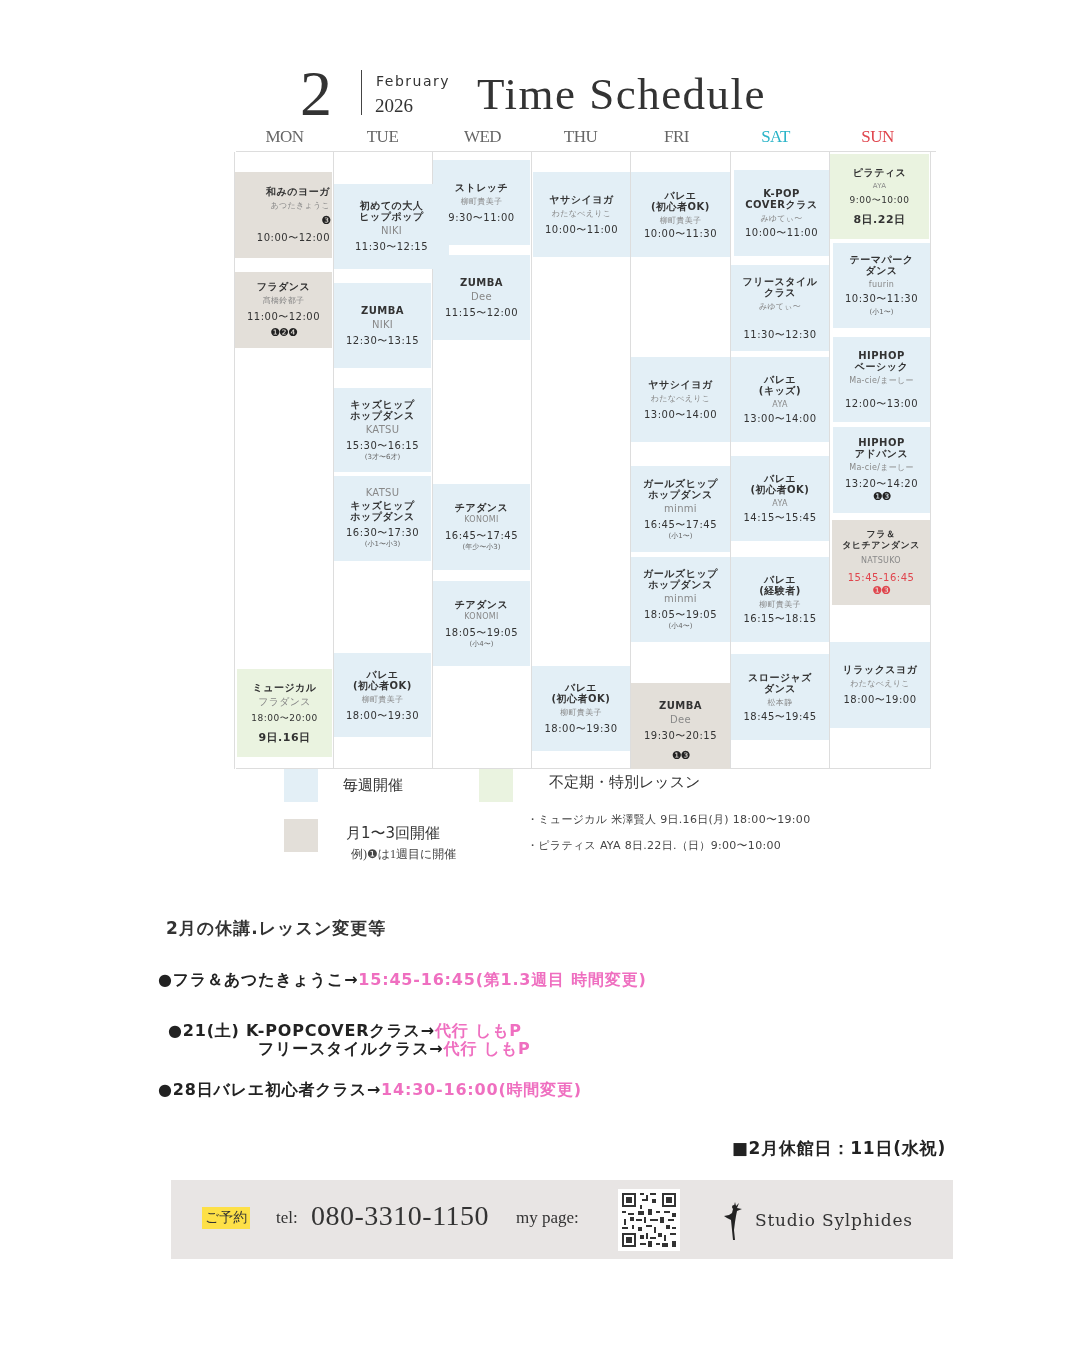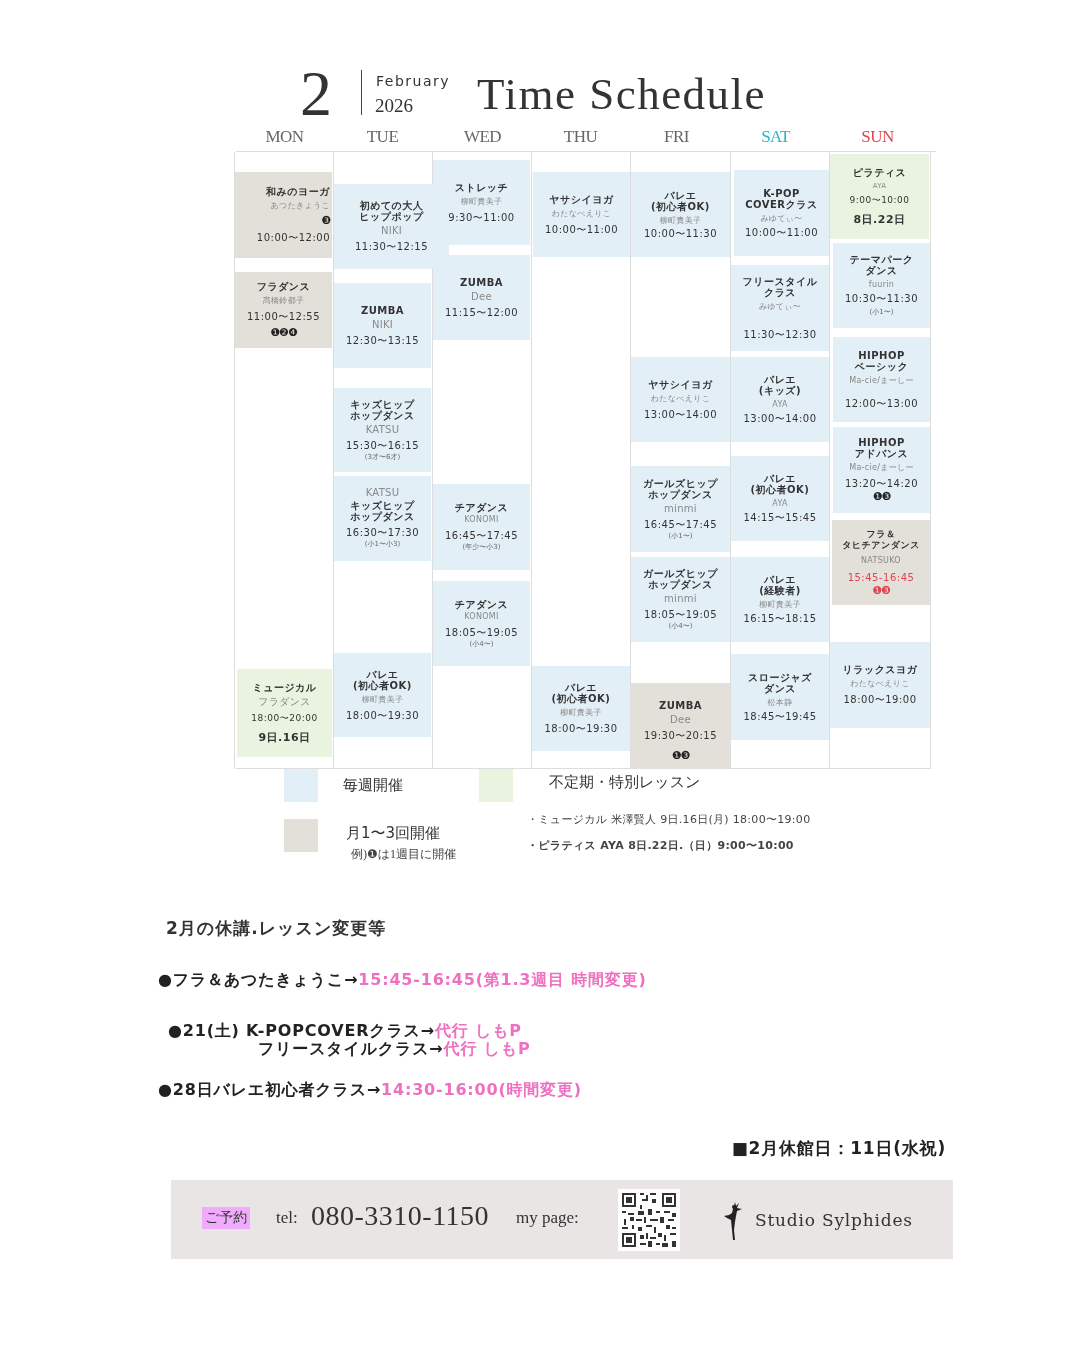--- a/index.html
+++ b/index.html
@@ -42,21 +42,21 @@
   .legend-note { font-size:11px; color:#444; letter-spacing:0.3px; }
 
   
   .notice-title { left:166px; top:917px; font-size:17px; font-weight:bold; color:#333; letter-spacing:1px; }
   .notice { font-size:16px; font-weight:bold; color:#222; letter-spacing:0.8px; white-space:nowrap; }
   .pink { color:#ef6fc0; }
   .closed { right:134px; top:1137px; font-size:17px; font-weight:bold; color:#222; letter-spacing:0.8px; }
 
   
   .footer { left:171px; top:1180px; width:782px; height:79px; background:#e8e5e4; }
-  .reserve-tag { left:202px; top:1207px; background:#f0abfc; padding:2px 3px; font-size:14px; color:#333; }
+  .reserve-tag { left:202px; top:1207px; background:#fde047; padding:2px 3px; font-size:14px; color:#333; }
   .tel-label { left:276px; top:1208px; font-family:"Liberation Serif", serif; font-size:17px; color:#333; }
   .tel { left:311px; top:1200px; font-family:"Liberation Serif", serif; font-size:28px; color:#333; letter-spacing:0.5px; }
   .mypage { left:516px; top:1208px; font-family:"Liberation Serif", serif; font-size:17px; color:#333; }
   .qr { left:618px; top:1189px; width:62px; height:62px; background:#fff; }
   .logo-icon { left:722px; top:1200px; width:24px; height:44px; }
   .logo-text { left:755px; top:1210px; font-family:"DejaVu Serif", serif; font-size:17px; color:#333; letter-spacing:0.8px; }
 </style>
 </head>
 <body>
 
@@ -87,21 +87,21 @@
 
 <div class="cell monthly" style="left:235px;top:172px;width:97px;height:86px;align-items:flex-end;">
   <div class="c-name">和みのヨーガ</div>
   <div class="c-teacher">あつたきょうこ</div>
   <div class="c-weeks">❸</div>
   <div class="c-time">10:00〜12:00</div>
 </div>
 <div class="cell monthly" style="left:235px;top:272px;width:97px;height:76px;">
   <div class="c-name">フラダンス</div>
   <div class="c-teacher">髙橋鈴都子</div>
-  <div class="c-time">11:00〜12:55</div>
+  <div class="c-time">11:00〜12:00</div>
   <div class="c-weeks">❶❷❹</div>
 </div>
 <div class="cell special" style="left:237px;top:669px;width:95px;height:88px;">
   <div class="c-name">ミュージカル</div>
   <div class="c-teacher lg">フラダンス</div>
   <div class="c-time" style="font-size:9px;">18:00〜20:00</div>
   <div class="c-dates">9日.16日</div>
 </div>
 
 <div class="cell weekly" style="left:334px;top:184px;width:115px;height:85px;">
@@ -280,21 +280,21 @@
 </div>
 
 <div class="abs legend-swatch" style="left:284px;top:769px;background:#e3eff6;"></div>
 <div class="abs legend-label" style="left:343px;top:776px;">毎週開催</div>
 <div class="abs legend-swatch" style="left:479px;top:769px;background:#eaf3e0;"></div>
 <div class="abs legend-label" style="left:549px;top:773px;">不定期・特別レッスン</div>
 <div class="abs legend-swatch" style="left:284px;top:819px;background:#e3dfd9;"></div>
 <div class="abs legend-label" style="left:346px;top:824px;">月1〜3回開催</div>
 <div class="abs legend-sub" style="left:351px;top:846px;">例)❶は1週目に開催</div>
 <div class="abs legend-note" style="left:527px;top:812px;">・ミュージカル 米澤賢人  9日.16日(月) 18:00〜19:00</div>
-<div class="abs legend-note" style="left:527px;top:838px;font-weight:bold;">・ピラティス AYA    8日.22日.（日）9:00〜10:00</div>
+<div class="abs legend-note" style="left:527px;top:838px;">・ピラティス AYA    8日.22日.（日）9:00〜10:00</div>
 
 <div class="abs notice-title">2月の休講.レッスン変更等</div>
 <div class="abs notice" style="left:158px;top:970px;">
   <span>●フラ＆あつたきょうこ→</span><span class="pink">15:45-16:45(第1.3週目 時間変更)</span>
 </div>
 <div class="abs notice" style="left:168px;top:1021px;">
   <span>●21(土)   K-POPCOVERクラス→</span><span class="pink">代行 しもP</span>
 </div>
 <div class="abs notice" style="left:258px;top:1039px;">
   <span>フリースタイルクラス→</span><span class="pink">代行 しもP</span>

